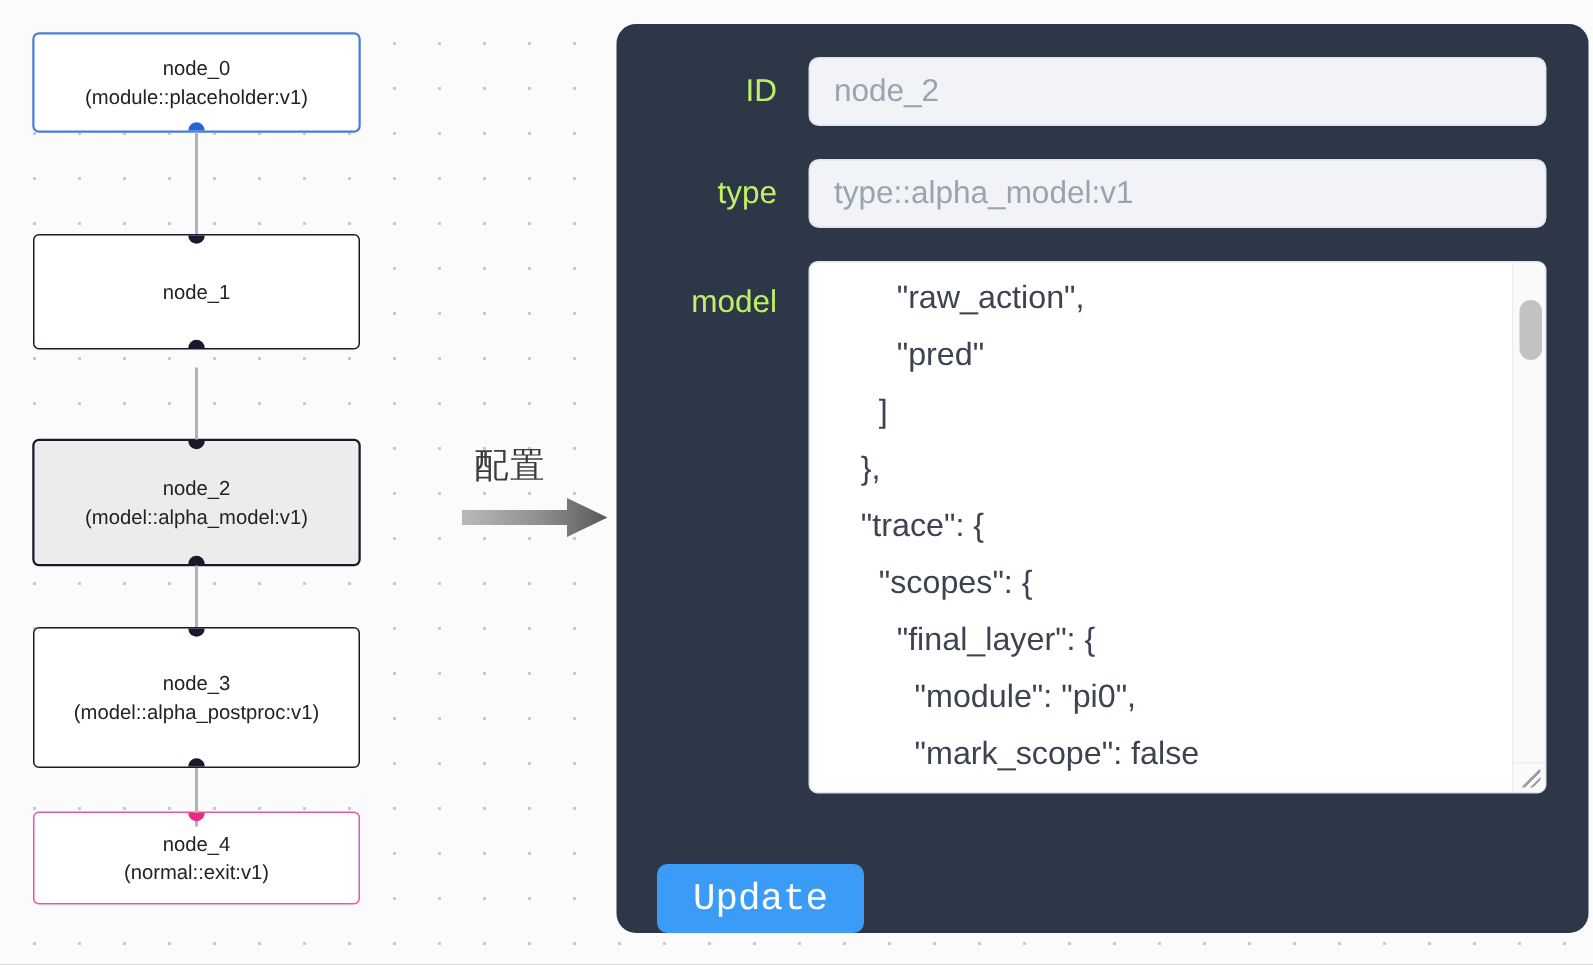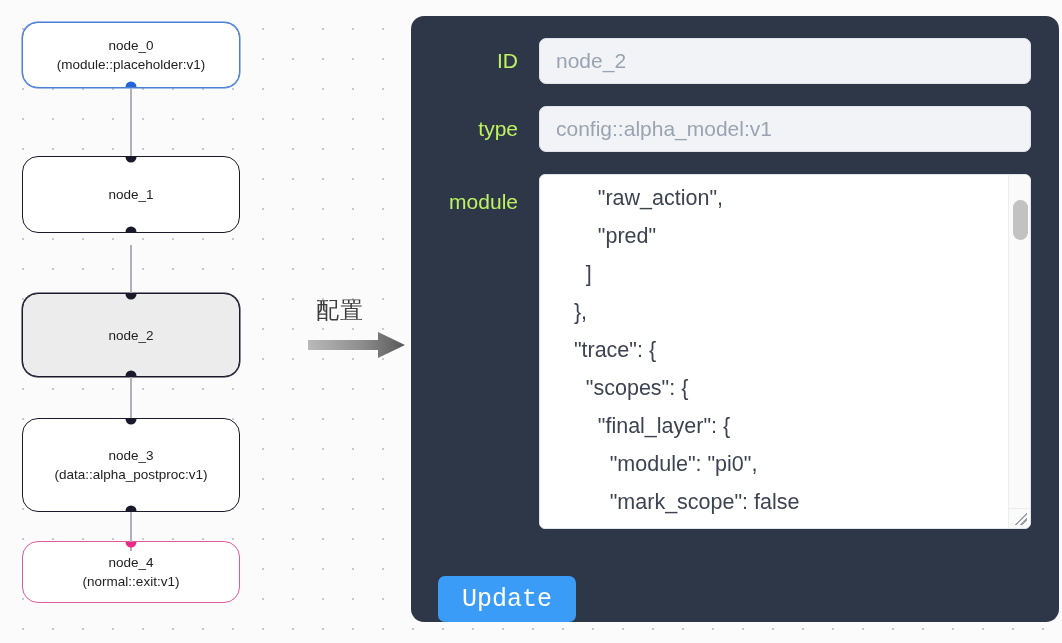--- a/index.html
+++ b/index.html
@@ -28,21 +28,21 @@
     left: 0; top: 0;
     width: 400px; height: 643px;
   }
 
   .flow-node {
     position: absolute;
     left: 22px;
     width: 218px;
     background: #ffffff;
     border: 1px solid #1a192b;
-    border-radius: 16px;
+    border-radius: 4px;
     display: flex;
     flex-direction: column;
     align-items: center;
     justify-content: center;
     color: #222222;
     font-size: 13.5px;
     line-height: 19px;
     text-align: center;
     padding: 4px 9px;
     overflow: hidden;
@@ -231,27 +231,28 @@
     </div>
 
     <div class="flow-node" style="top:156px;height:77px;">
       <div class="nd-title">node_1</div>
       <div class="handle" style="top:0;"></div>
       <div class="handle" style="top:100%;"></div>
     </div>
 
     <div class="flow-node selected-node" style="top:293px;height:84px;">
       <div class="nd-title">node_2</div>
+      <div class="nd-sub">(model::alpha_model:v1)</div>
       <div class="handle" style="top:0;"></div>
       <div class="handle" style="top:100%;"></div>
     </div>
 
     <div class="flow-node" style="top:418px;height:94px;">
       <div class="nd-title">node_3</div>
-      <div class="nd-sub">(data::alpha_postproc:v1)</div>
+      <div class="nd-sub">(model::alpha_postproc:v1)</div>
       <div class="handle" style="top:0;"></div>
       <div class="handle" style="top:100%;"></div>
     </div>
 
     <div class="flow-node output-node" style="top:541px;height:62px;">
       <div class="nd-title">node_4</div>
       <div class="nd-sub">(normal::exit:v1)</div>
       <div class="handle pink" style="top:0;"></div>
     </div>
   </div>
@@ -272,25 +273,25 @@
 
   <div id="config-panel">
 
     <div class="field-row">
       <div class="field-label">ID</div>
       <div class="field-input">node_2</div>
     </div>
 
     <div class="field-row">
       <div class="field-label">type</div>
-      <div class="field-input">config::alpha_model:v1</div>
+      <div class="field-input">type::alpha_model:v1</div>
     </div>
 
     <div class="field-row config-row">
-      <div class="field-label">module</div>
+      <div class="field-label">model</div>
       <div class="textarea-wrap">
         <div class="textarea-inner">        "raw_action",
         "pred"
       ]
     },
     "trace": {
       "scopes": {
         "final_layer": {
           "module": "pi0",
           "mark_scope": false

